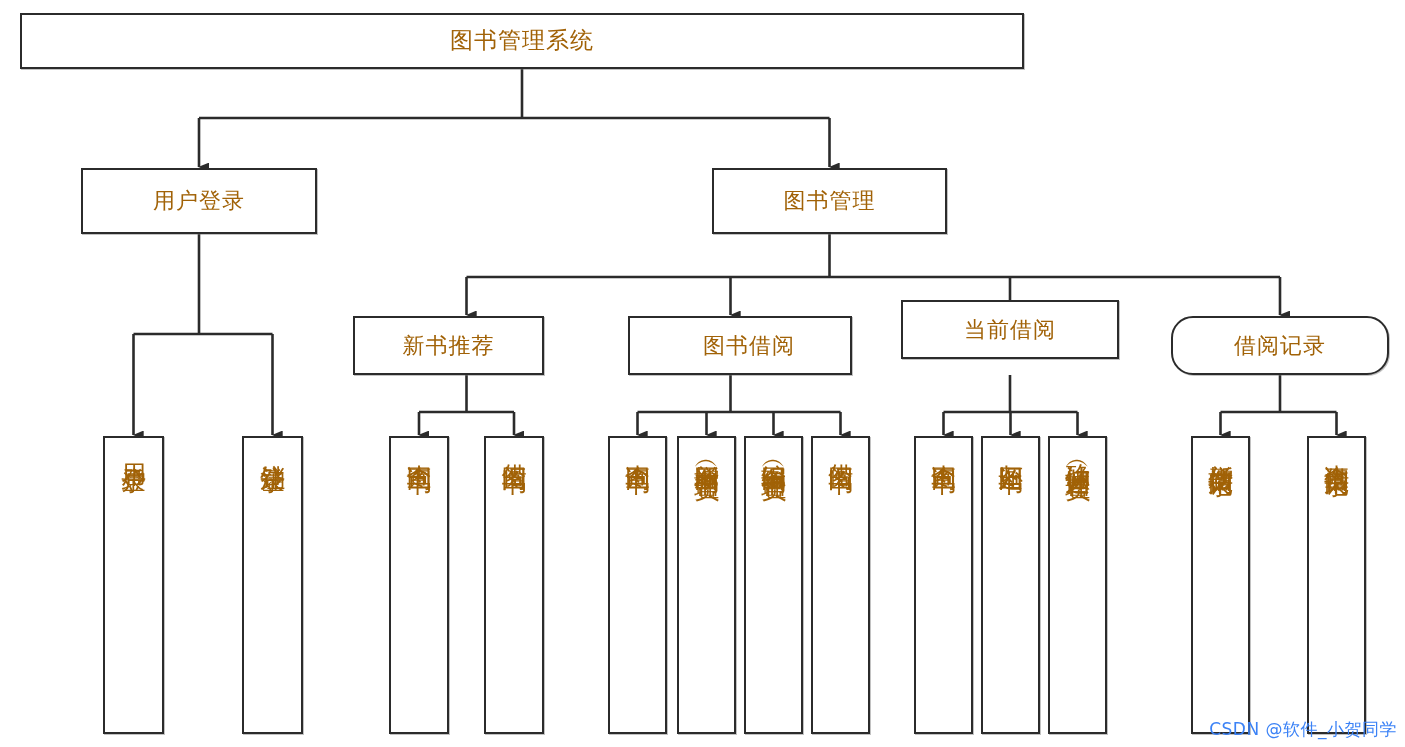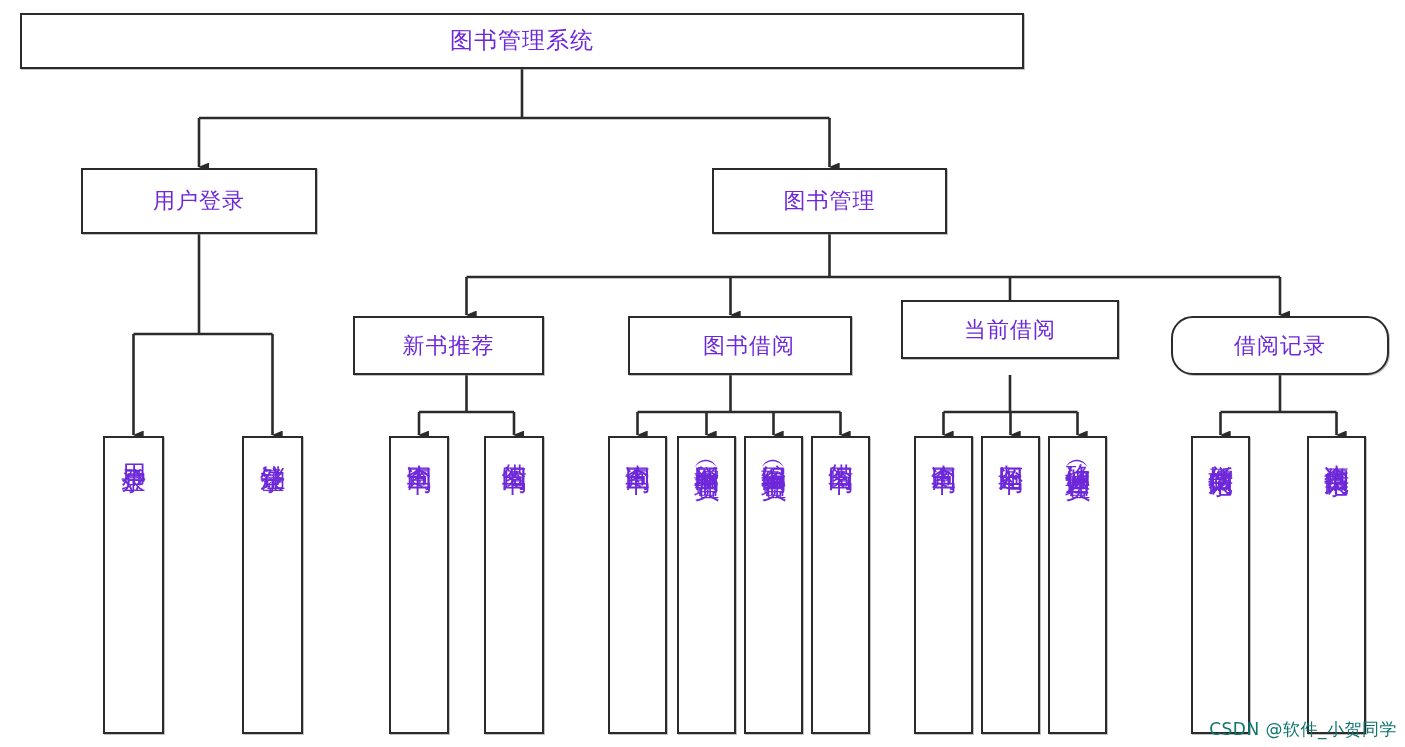--- a/index.html
+++ b/index.html
@@ -34,21 +34,21 @@
     display: flex;
     align-items: center;
     justify-content: center;
     color: #1a1a1a;
     box-shadow: 1px 1px 0 rgba(120,120,120,0.45);
   }
   .node .label {
     display: block;
     text-align: center;
     line-height: 1.18;
-    color: #6d28d9;
+    color: #a16207;
   }
   
   .node.h .label {
     writing-mode: horizontal-tb;
     font-size: 22px;
     letter-spacing: 1px;
     white-space: nowrap;
   }
   .node.root .label {
     font-size: 23px;
@@ -65,21 +65,21 @@
     line-height: 1.02;
     letter-spacing: 2px;
     white-space: nowrap;
     height: auto;
   }
   #watermark {
     position: absolute;
     right: 8px;
     bottom: 6px;
     font-size: 17px;
-    color: #0f766e;
+    color: #3b82f6;
     letter-spacing: 0.5px;
     white-space: nowrap;
     font-family: "DejaVu Sans", "Liberation Sans", sans-serif;
   }
 </style>
 </head>
 <body>
 
 <div id="diagram-root">
 

